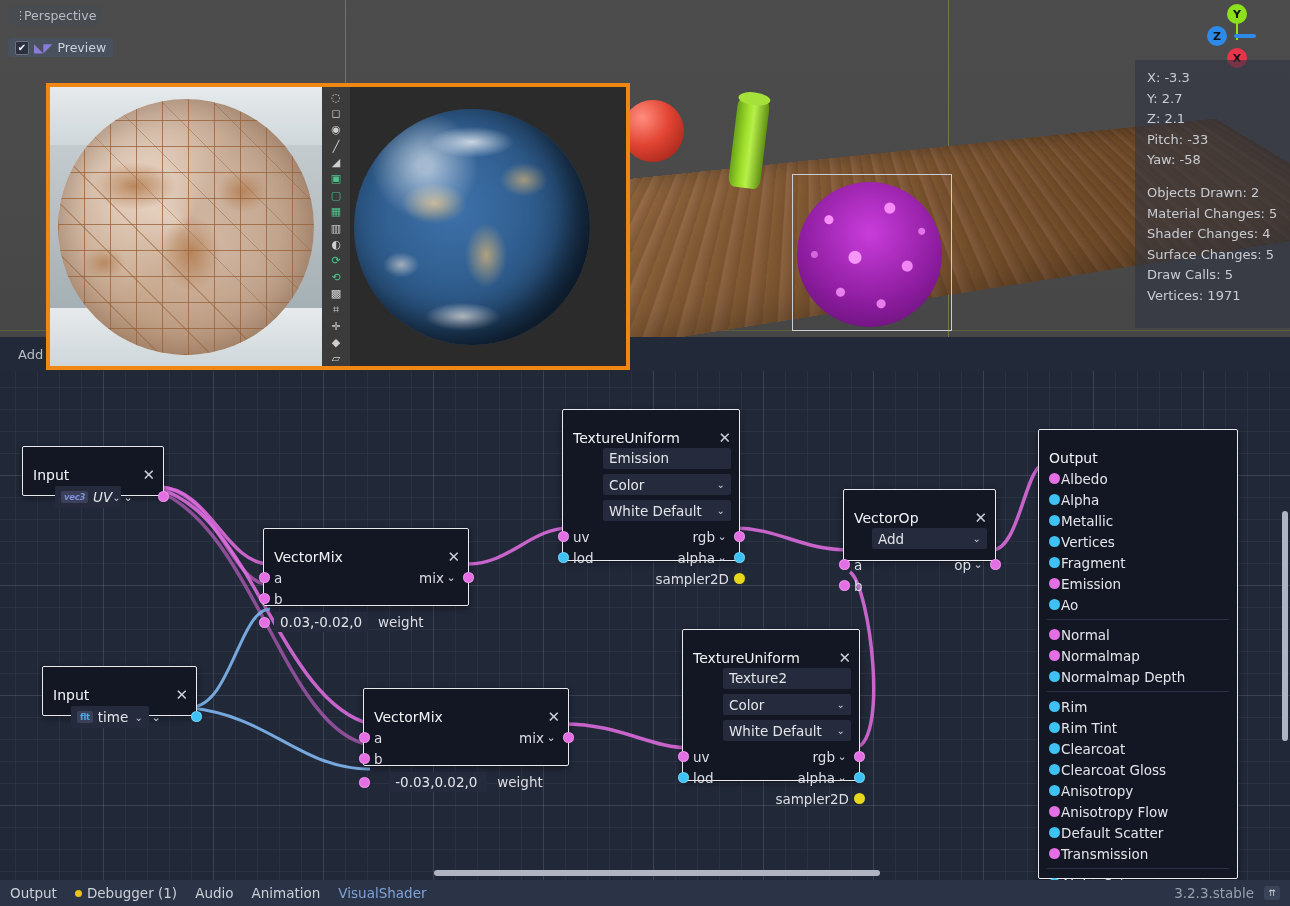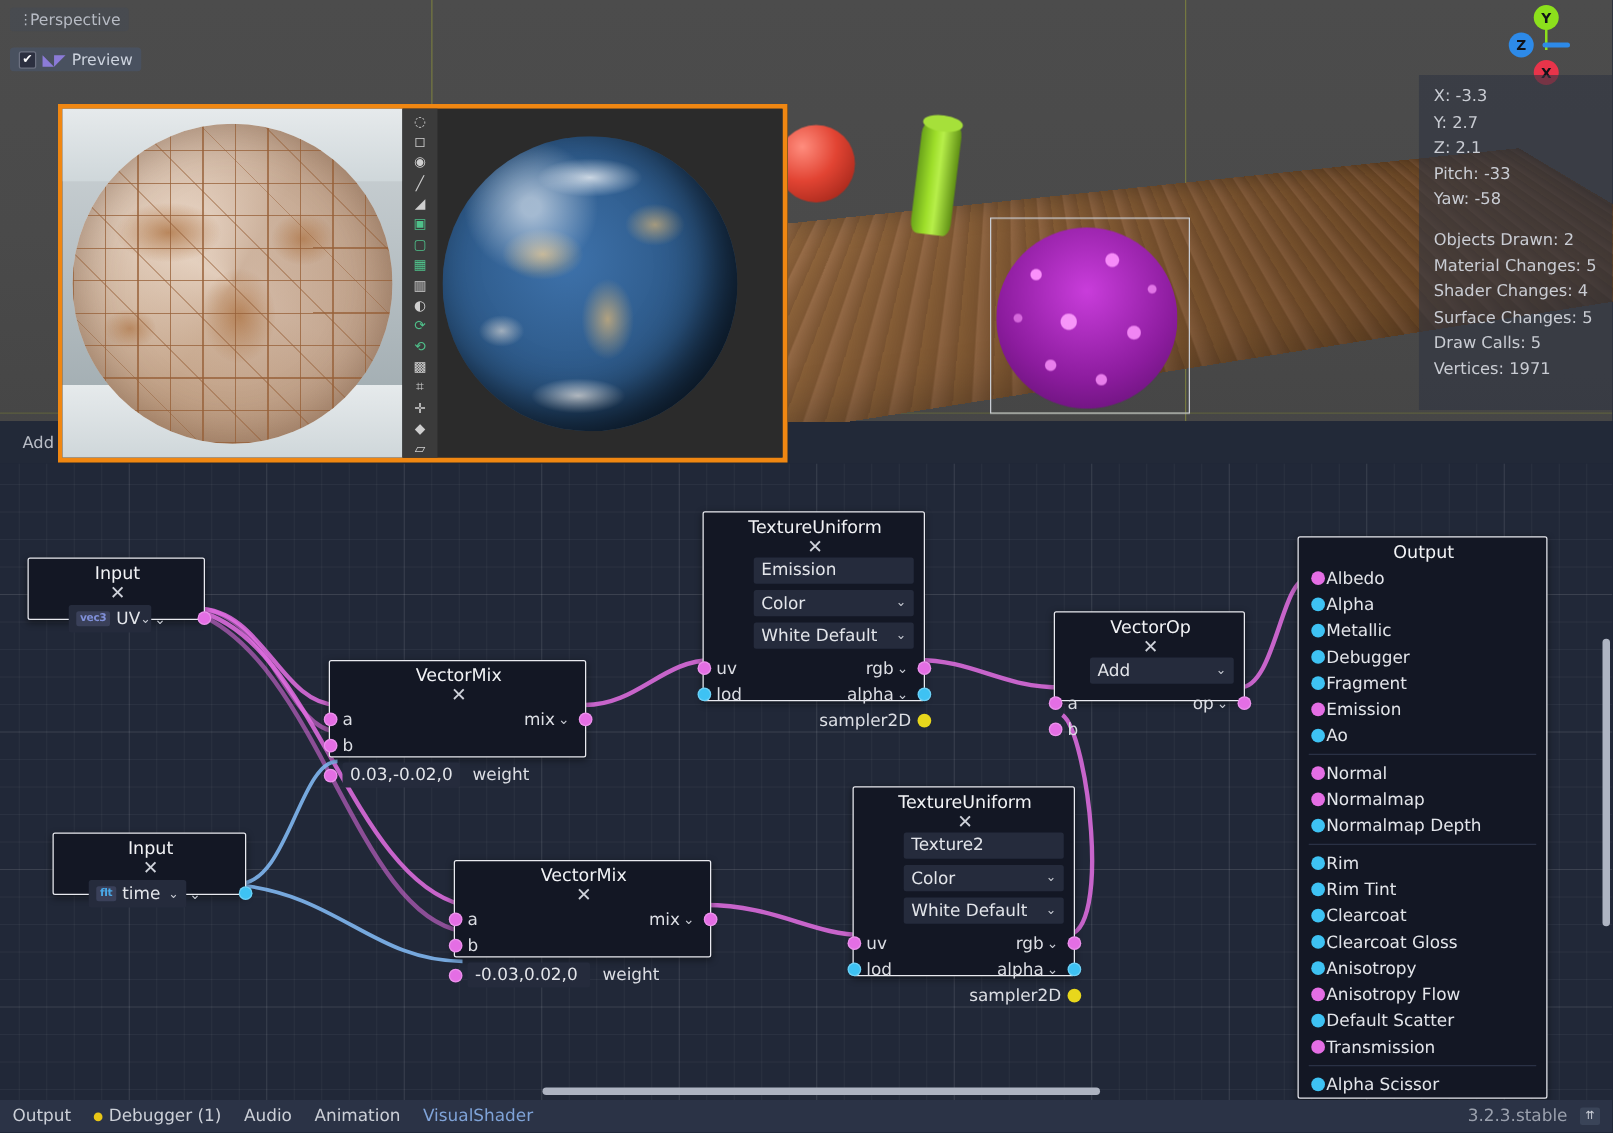--- a/index.html
+++ b/index.html
@@ -200,21 +200,21 @@
   svg#wires{position:absolute;left:0;top:0;width:1290px;height:509px;}
 
   
   .node{
     position:absolute;background:#131724;border:1px solid #e9eaf0;border-radius:2px;
     box-sizing:border-box;color:#e3e5ea;font-size:13.5px;
     box-shadow:0 2px 6px rgba(0,0,0,.45);
   }
   .node .ttl{
     display:flex;align-items:center;justify-content:space-between;
-    padding:4px 8px 2px 10px;font-size:14px;color:#f2f3f6;flex-direction:column;
+    padding:20px 8px 2px 10px;font-size:14px;color:#f2f3f6;
   }
   .node .x{color:#cfd2da;font-size:15px;line-height:14px;cursor:pointer;}
   .row{position:relative;display:flex;align-items:center;height:21px;padding:0 10px;}
   .row .lbl{font-size:13.5px;color:#dcdee4;}
   .row .rlbl{margin-left:auto;font-size:13.5px;color:#dcdee4;}
   .port{
     position:absolute;width:11px;height:11px;border-radius:50%;
   }
   .port.pink{background:#e46ee4;box-shadow:0 0 0 1px rgba(255,255,255,.25) inset;}
   .port.blue{background:#3ec2f3;box-shadow:0 0 0 1px rgba(255,255,255,.25) inset;}
@@ -398,21 +398,21 @@
       <path d="M853,377 C890,377 870,215 850,201" stroke="#e46ee4" stroke-width="3.5" fill="none" opacity="0.85"></path>
 
       <path d="M992,179 C1020,179 1025,92 1046,92" stroke="#e46ee4" stroke-width="3.5" fill="none" opacity="0.85"></path>
     </svg>
 
     <div class="node" id="node-input-uv" style="left:22px;top:75px;width:142px;height:50px;">
       <div class="ttl">
         <span>Input</span>
         <span class="x">✕</span>
       </div>
-      <div class="row" style="height:24px;padding-left:32px;">
+      <div class="row" style="height:24px;padding-left:32px;font-style:italic;">
         <div class="sel" style="width:66px;">
           <span class="typebadge">vec3</span>
           <span>UV</span>
           <span class="ch">⌄</span>
         </div>
         <span class="caret">⌄</span>
         <span class="port pink R" style="top:6px;"></span>
       </div>
     </div>
 
@@ -464,21 +464,21 @@
         <span class="port pink L" style="top:5px;"></span>
         <span class="lbl">a</span>
         <span class="rlbl">mix</span>
         <span class="caret">⌄</span>
         <span class="port pink R" style="top:5px;"></span>
       </div>
       <div class="row">
         <span class="port pink L" style="top:5px;"></span>
         <span class="lbl">b</span>
       </div>
-      <div class="row" style="height:26px;">
+      <div class="row" style="height:26px;justify-content:center;">
         <span class="port pink L" style="top:8px;"></span>
         <span class="fld" style="width:98px;">-0.03,0.02,0</span>
         <span class="lbl" style="margin-left:10px;">weight</span>
       </div>
     </div>
 
     <div class="node" id="node-texuniform-1" style="left:562px;top:38px;width:178px;height:152px;">
       <div class="ttl">
         <span>TextureUniform</span>
         <span class="x">✕</span>
@@ -586,21 +586,21 @@
           <div class="orow">
             <span class="dot blue"></span>
             <span>Alpha</span>
           </div>
           <div class="orow">
             <span class="dot blue"></span>
             <span>Metallic</span>
           </div>
           <div class="orow">
             <span class="dot blue"></span>
-            <span>Debugger</span>
+            <span>Vertices</span>
           </div>
           <div class="orow">
             <span class="dot blue"></span>
             <span>Fragment</span>
           </div>
           <div class="orow">
             <span class="dot pink"></span>
             <span>Emission</span>
           </div>
           <div class="orow">

